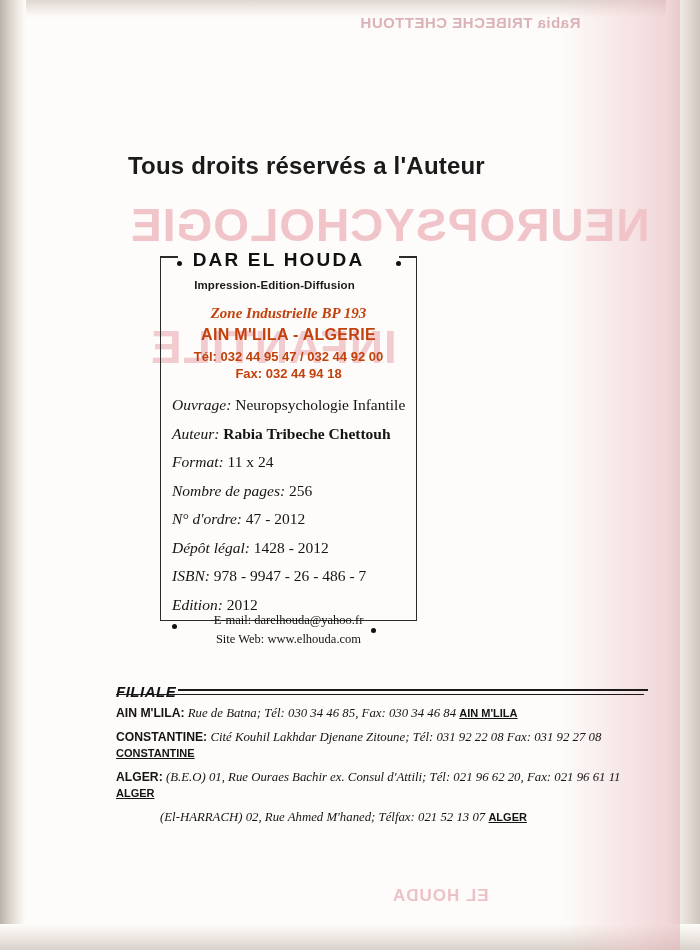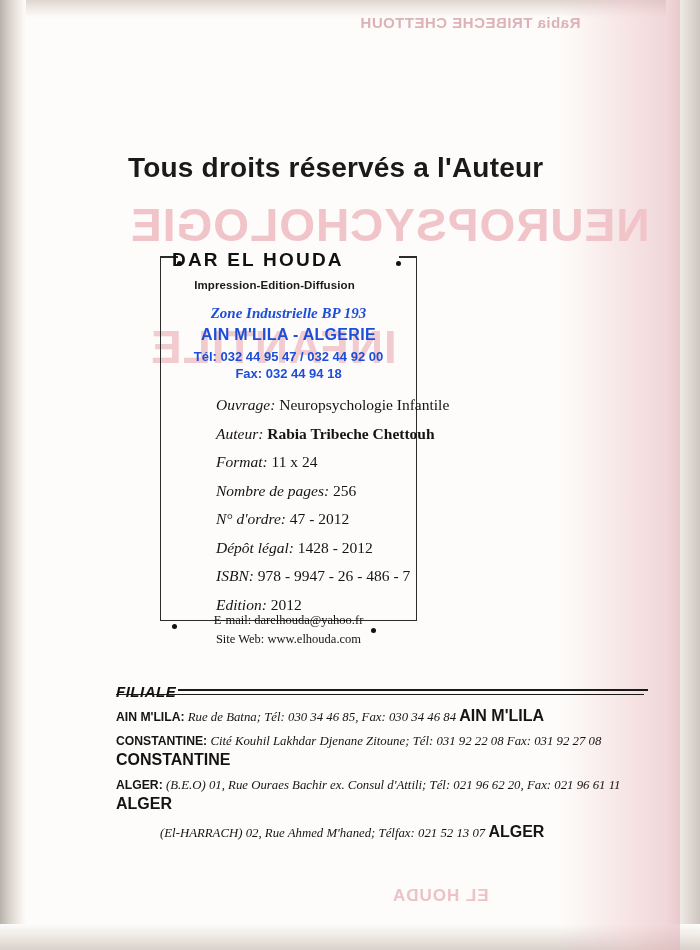--- a/index.html
+++ b/index.html
@@ -98,21 +98,21 @@
     color: #edc2c6;
   }
 
   
   .main-heading {
     position: absolute;
     left: 128px;
     top: 152px;
     font-family: "Liberation Sans", sans-serif;
     font-weight: bold;
-    font-size: 28px;
+    font-size: 24px;
     color: #1a1a1a;
     letter-spacing: 0.2px;
   }
 
   
   .pub-box {
     position: absolute;
     left: 160px;
     top: 256px;
     width: 257px;
@@ -133,21 +133,21 @@
     left: 399px; top: 256px;
     width: 18px; height: 1.6px;
     background: #2b2b2b;
   }
 
   .logo-line {
     position: absolute;
     left: 160px;
     top: 249px;
     width: 237px;
-    margin-left: 12px;
+    text-align: center;
   }
   .logo-name {
     font-family: "Liberation Sans", sans-serif;
     font-weight: bold;
     font-size: 19px;
     letter-spacing: 2.2px;
     color: #111;
     display: inline-block;
     position: relative;
   }
@@ -172,21 +172,21 @@
     font-size: 11.5px;
     color: #1a1a1a;
     letter-spacing: 0.1px;
   }
 
   .addr {
     position: absolute;
     left: 160px;
     width: 257px;
     text-align: center;
-    color: #1d4ed8;
+    color: #c2410c;
   }
   .addr-1 {
     top: 305px;
     font-family: "Liberation Serif", serif;
     font-style: italic;
     font-weight: bold;
     font-size: 15px;
   }
   .addr-2 {
     top: 326px;
@@ -207,21 +207,20 @@
     font-weight: bold;
     font-size: 13px;
   }
 
   
   .details {
     position: absolute;
     left: 172px;
     top: 396px;
     width: 240px;
-    margin-left: 44px;
   }
   .detail-row {
     font-family: "Liberation Serif", serif;
     font-size: 15.5px;
     color: #141414;
     margin-bottom: 10.5px;
     white-space: nowrap;
   }
   .detail-label {
     font-style: italic;
@@ -300,22 +299,23 @@
     font-family: "Liberation Sans", sans-serif;
     font-weight: bold;
     font-size: 12.2px;
   }
   .branch .body {
     font-style: italic;
   }
   .branch .tail {
     font-family: "Liberation Sans", sans-serif;
     font-weight: bold;
-    font-size: 16px;
+    font-size: 11px;
     font-style: normal;
+    text-decoration: underline;
   }
   .branch.indent {
     padding-left: 44px;
   }
 </style>
 </head>
 <body>
 
 <div id="page">
 

